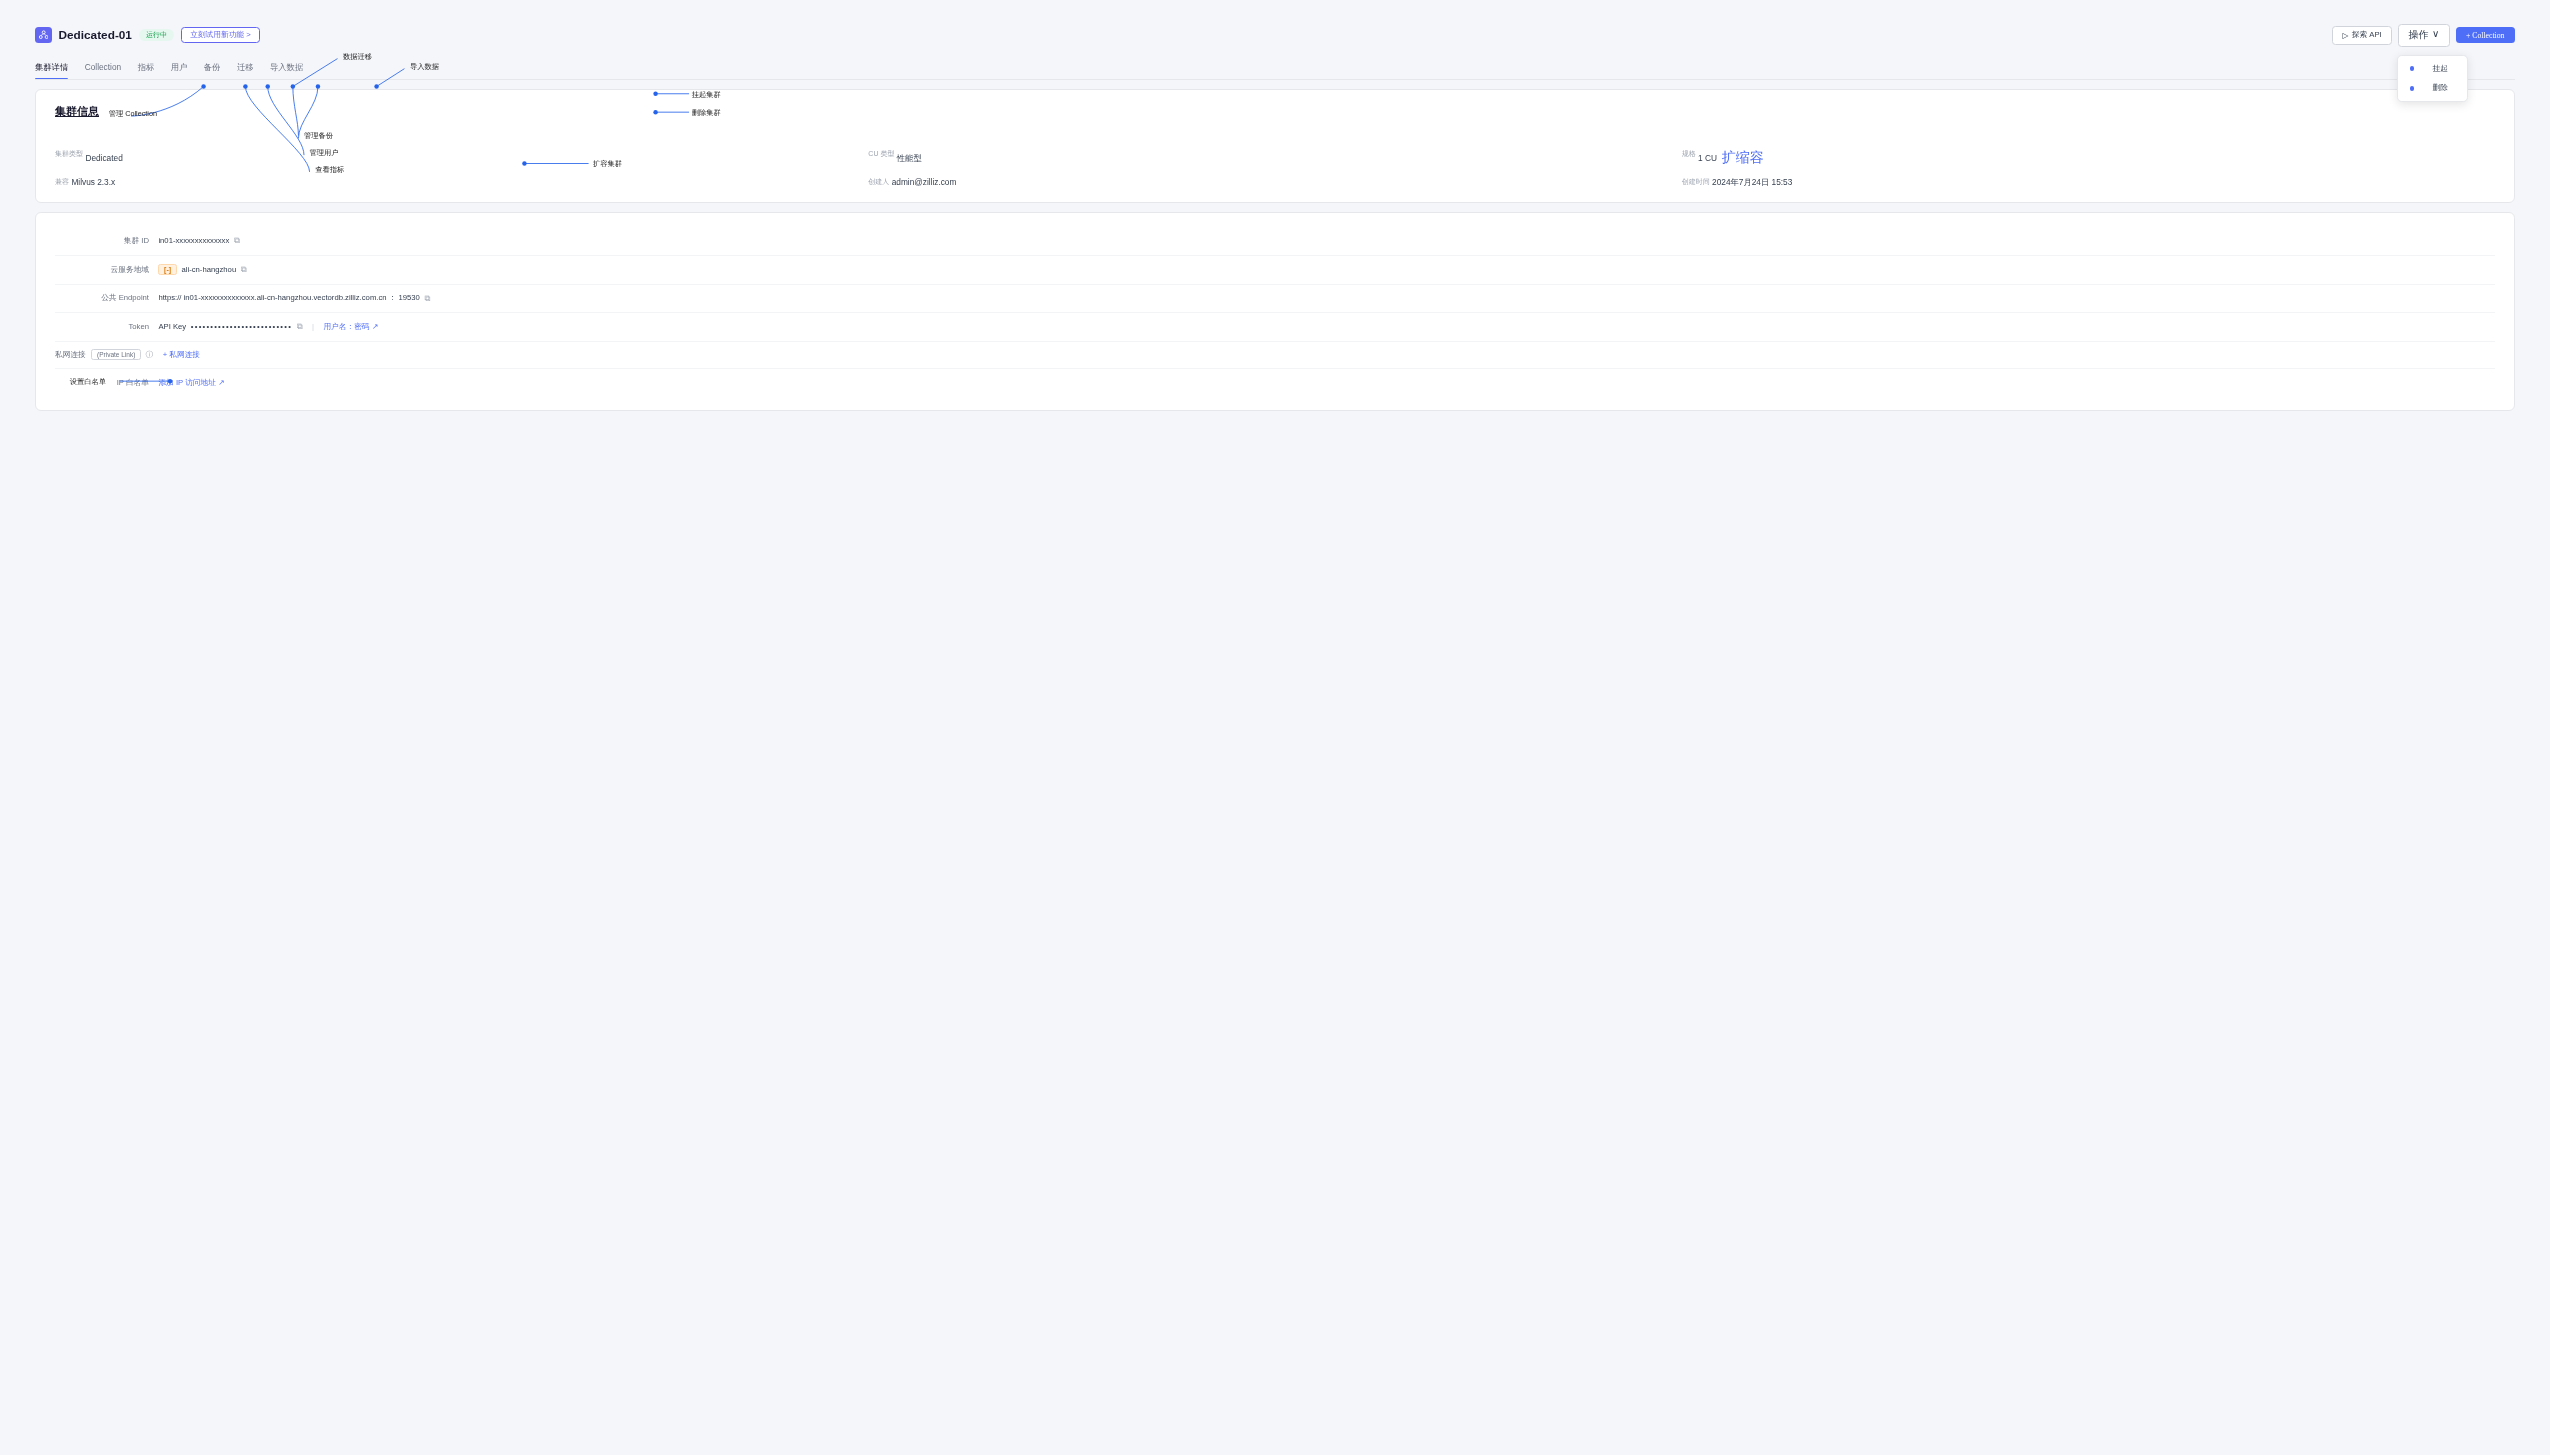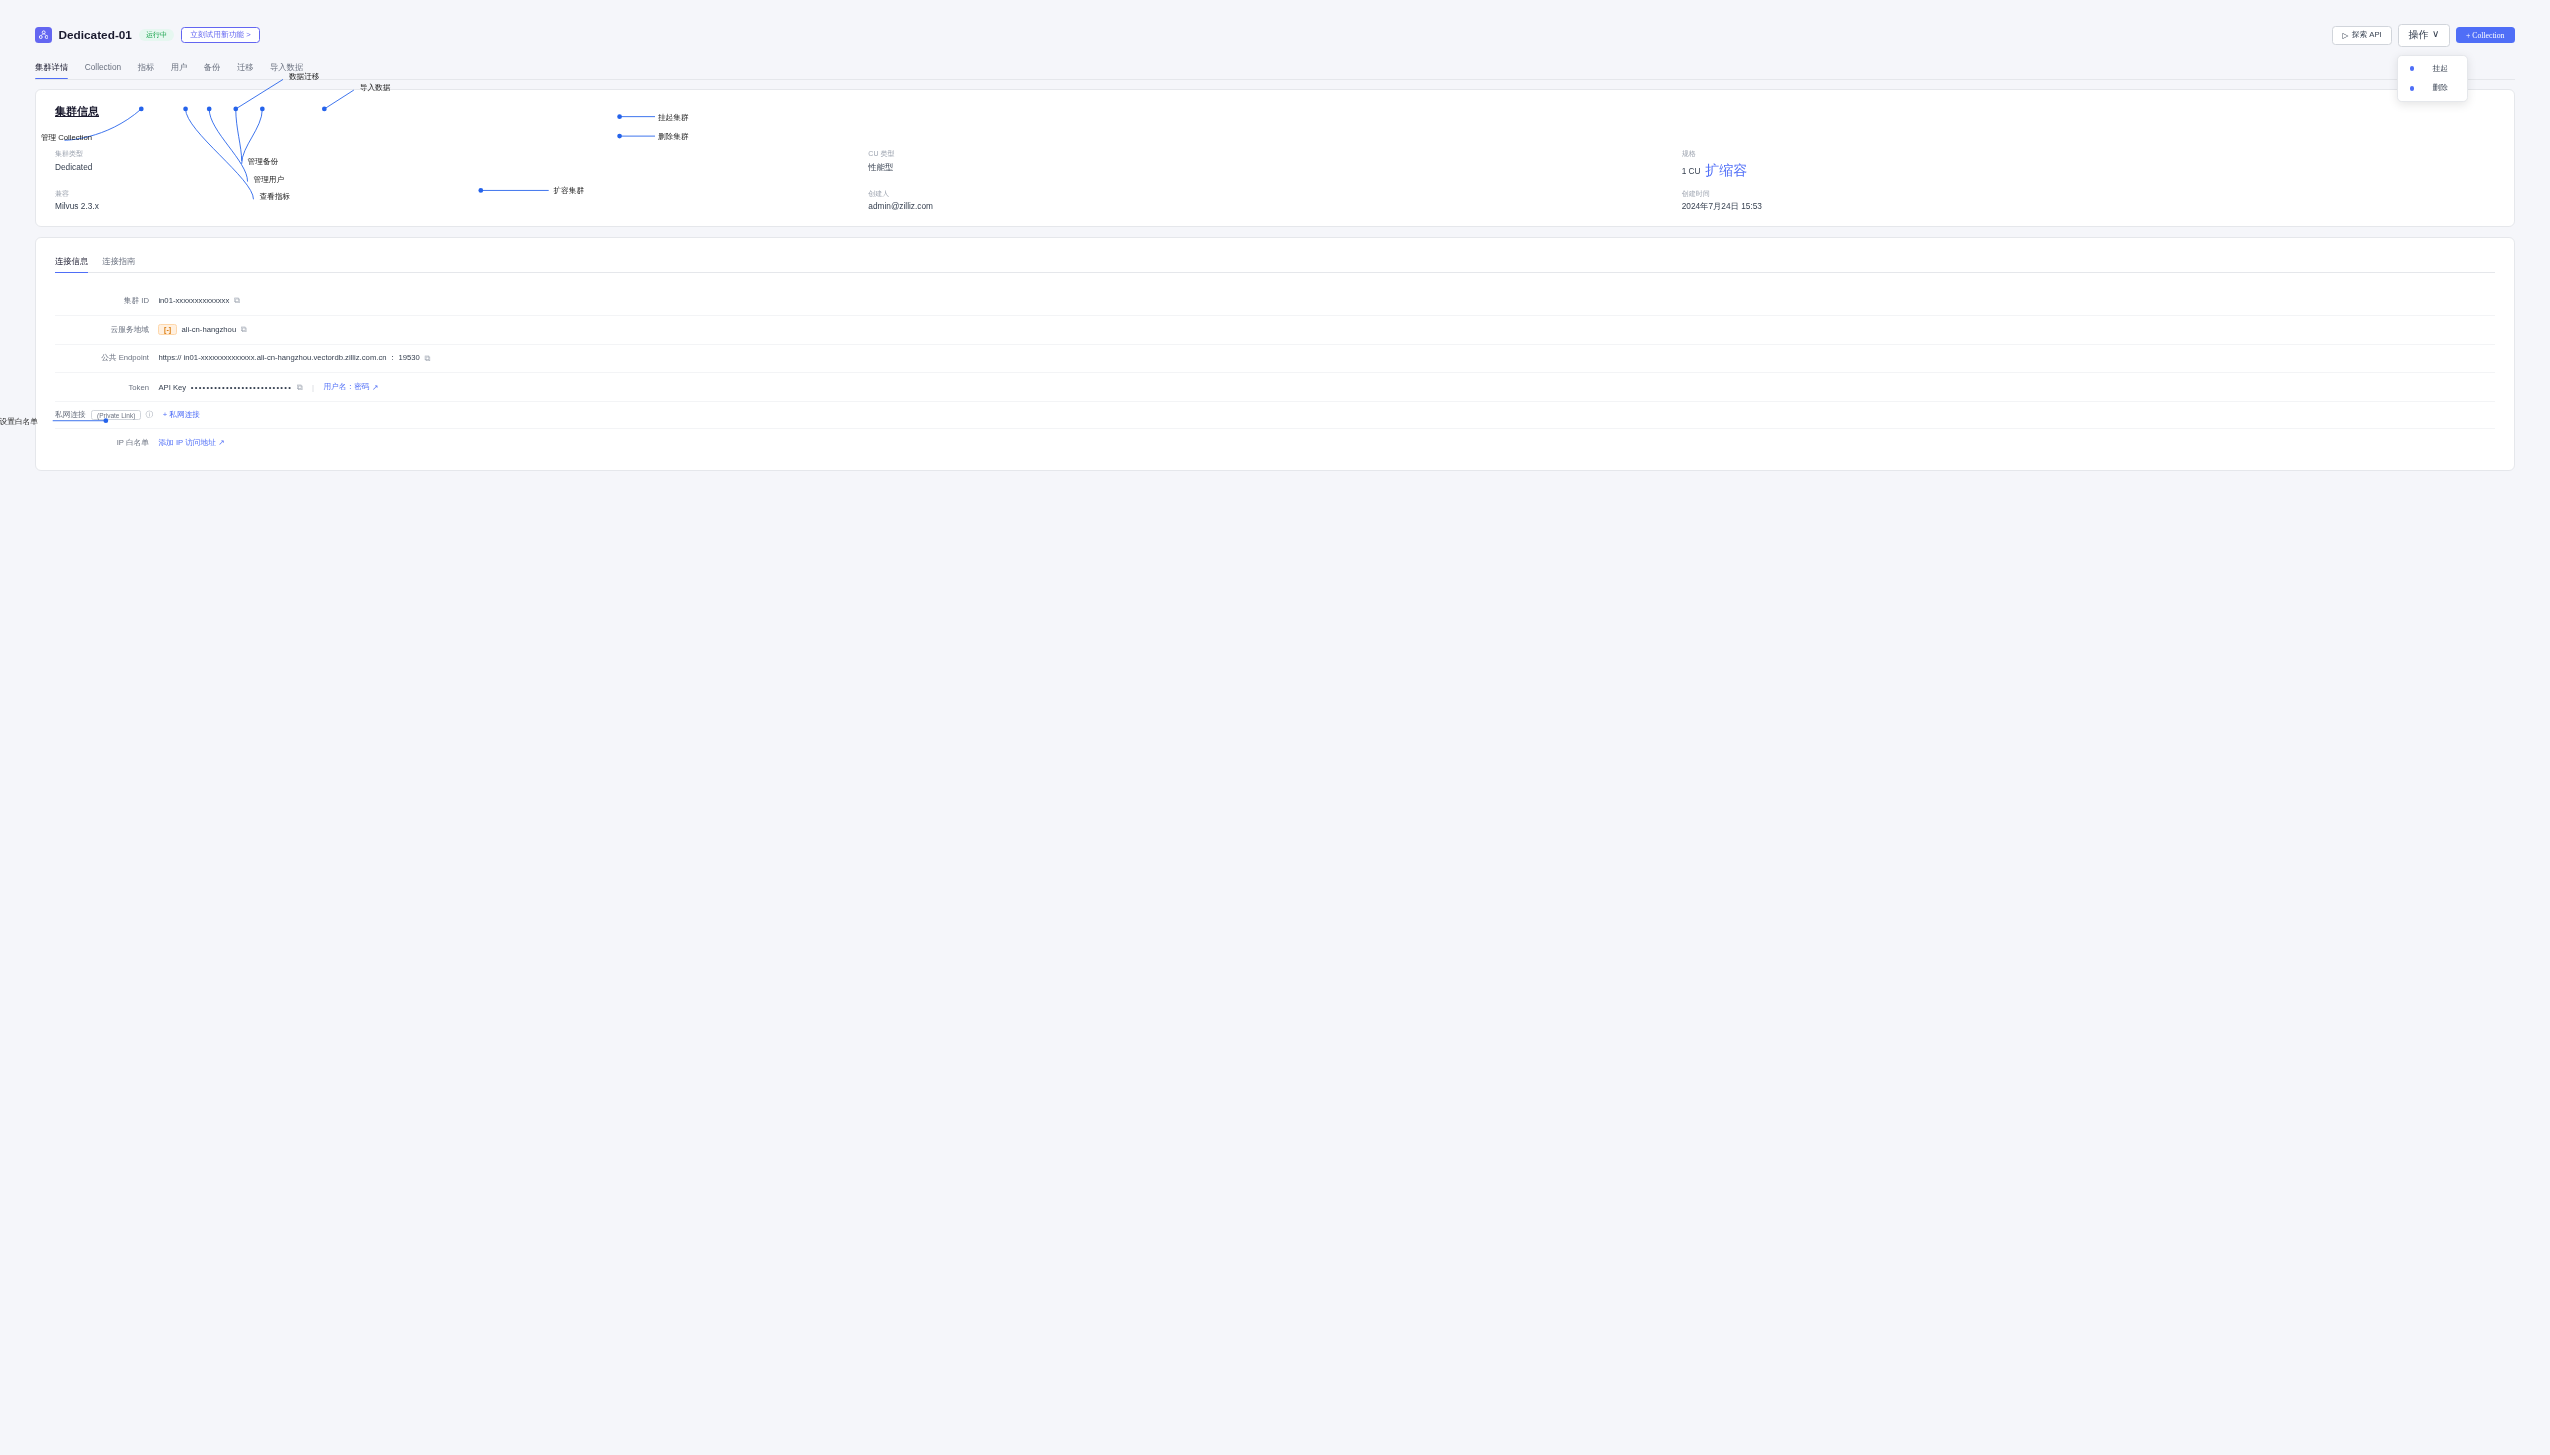--- a/index.html
+++ b/index.html
@@ -152,21 +152,20 @@
       margin-bottom: 30px;
       text-decoration: underline;
     }
     .info-grid {
       display: grid;
       grid-template-columns: 1fr 1fr 1fr;
       gap: 9.4px 0;
     }
     .info-item {
       display: flex;
-      flex-direction: column;
       gap: 2.4px;
     }
     .info-label {
       font-size: 7px;
       color: #9ca3af;
     }
     .info-value {
       font-size: 8.3px;
       color: #374151;
       display: flex;
@@ -402,24 +401,20 @@
         <span class="info-value">admin@zilliz.com</span>
       </div>
       <div class="info-item">
         <span class="info-label">创建时间</span>
         <span class="info-value">2024年7月24日 15:53</span>
       </div>
     </div>
   </div>
 
   <div class="card">
-    <div class="conn-tabs">
-      <div class="conn-tab active">连接信息</div>
-      <div class="conn-tab">连接指南</div>
-    </div>
 
     <div class="conn-row">
       <span class="conn-label">集群 ID</span>
       <span class="conn-value">
         <span>in01-xxxxxxxxxxxxxx</span>
         <span class="copy-icon">⧉</span>
       </span>
     </div>
 
     <div class="conn-row">

